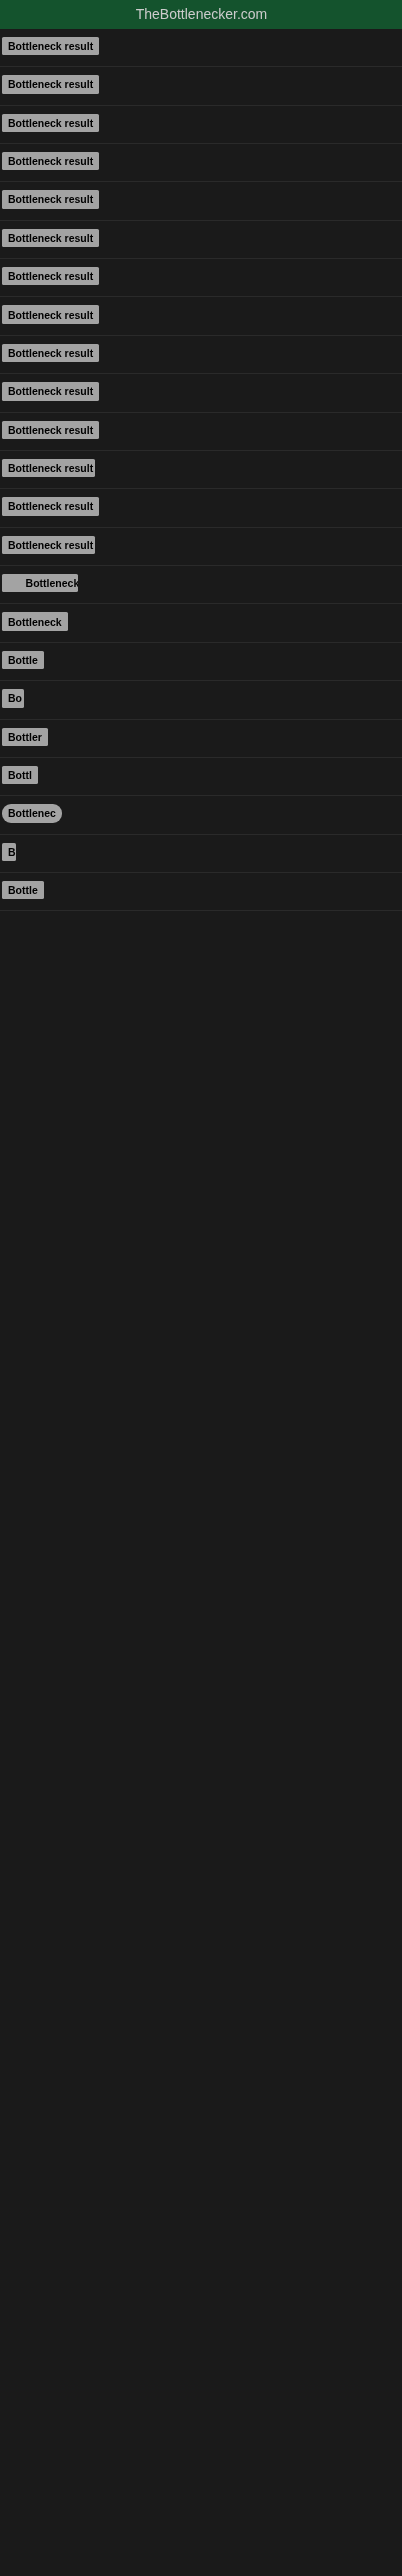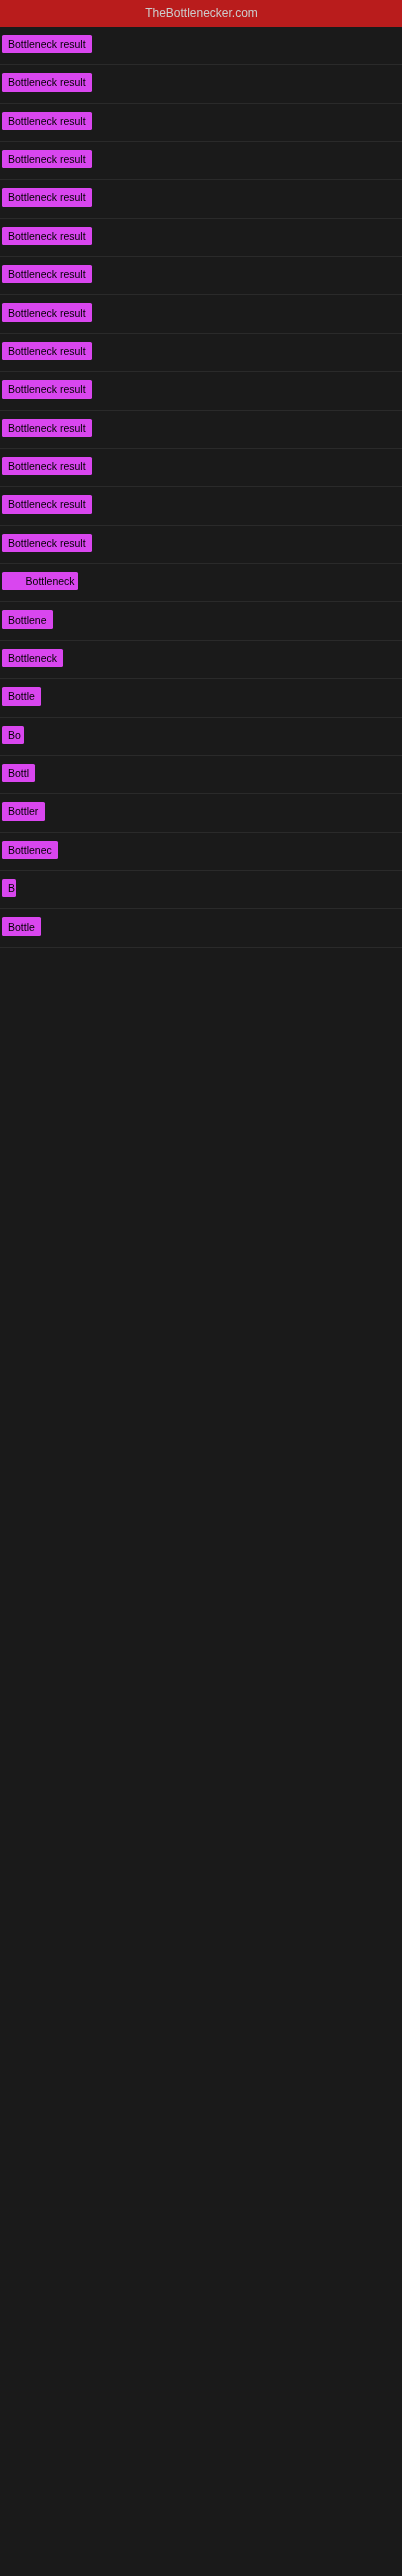--- a/index.html
+++ b/index.html
@@ -12,31 +12,31 @@
       width: 403px;
       min-height: 2576px;
       background-color: #1a1a1a;
       font-family: Arial, sans-serif;
       position: relative;
     }
 
     .site-title {
       text-align: center;
       color: #cccccc;
-      font-size: 12px;
+      font-size: 14px;
       padding: 6.4px 0;
-      background-color: #b91c1c;
+      background-color: #14532d;
     }
 
     .bottleneck-badge {
       display: inline-block;
-      background-color: #d946ef;
+      background-color: #a3a3a3;
       color: #000000;
       font-size: 10.5px;
-      font-weight: normal;
+      font-weight: bold;
       padding: 3.2px 6.4px;
       border-radius: 1.6px;
       white-space: nowrap;
       overflow: hidden;
     }
 
     .result-row {
       padding: 8px 0 8px 1.6px;
       border-bottom: 0.8px solid #2a2a2a;
     }
@@ -57,23 +57,22 @@
     <div class="result-row"><div class="bottleneck-badge" style="max-width: 97px;">Bottleneck result</div></div>
     <div class="result-row"><div class="bottleneck-badge" style="max-width: 97px;">Bottleneck result</div></div>
     <div class="result-row"><div class="bottleneck-badge" style="max-width: 97px;">Bottleneck result</div></div>
     <div class="result-row"><div class="bottleneck-badge" style="max-width: 97px;">Bottleneck result</div></div>
     <div class="result-row"><div class="bottleneck-badge" style="max-width: 97px;">Bottleneck result</div></div>
     <div class="result-row"><div class="bottleneck-badge" style="max-width: 97px;">Bottleneck result</div></div>
     <div class="result-row"><div class="bottleneck-badge" style="max-width: 93px;">Bottleneck result</div></div>
     <div class="result-row"><div class="bottleneck-badge" style="max-width: 97px;">Bottleneck result</div></div>
     <div class="result-row"><div class="bottleneck-badge" style="max-width: 93px;">Bottleneck result</div></div>
     <div class="result-row"><div class="bottleneck-badge" style="max-width: 76px; padding-left: 24px;">Bottleneck re</div></div>
-    <div class="result-row"><div class="bottleneck-badge" style="max-width: 60px;">Bottlene</div></div>
     <div class="result-row"><div class="bottleneck-badge" style="max-width: 66px; text-align: center;">Bottleneck</div></div>
     <div class="result-row"><div class="bottleneck-badge" style="max-width: 47px;">Bottle</div></div>
     <div class="result-row"><div class="bottleneck-badge" style="max-width: 22.5px;">Bo</div></div>
+    <div class="result-row"><div class="bottleneck-badge" style="max-width: 48px;">Bottler</div></div>
     <div class="result-row"><div class="bottleneck-badge" style="max-width: 39px;">Bottl</div></div>
-    <div class="result-row"><div class="bottleneck-badge" style="max-width: 48px;">Bottler</div></div>
-    <div class="result-row"><div class="bottleneck-badge" style="max-width: 63px;">Bottlenec</div></div>
+    <div class="result-row"><div class="bottleneck-badge" style="max-width: 63px; border-radius: 9px;">Bottlenec</div></div>
     <div class="result-row"><div class="bottleneck-badge" style="max-width: 14.5px;">B</div></div>
     <div class="result-row"><div class="bottleneck-badge" style="max-width: 42px;">Bottle</div></div>
   </div>
 
 
 </body></html>

